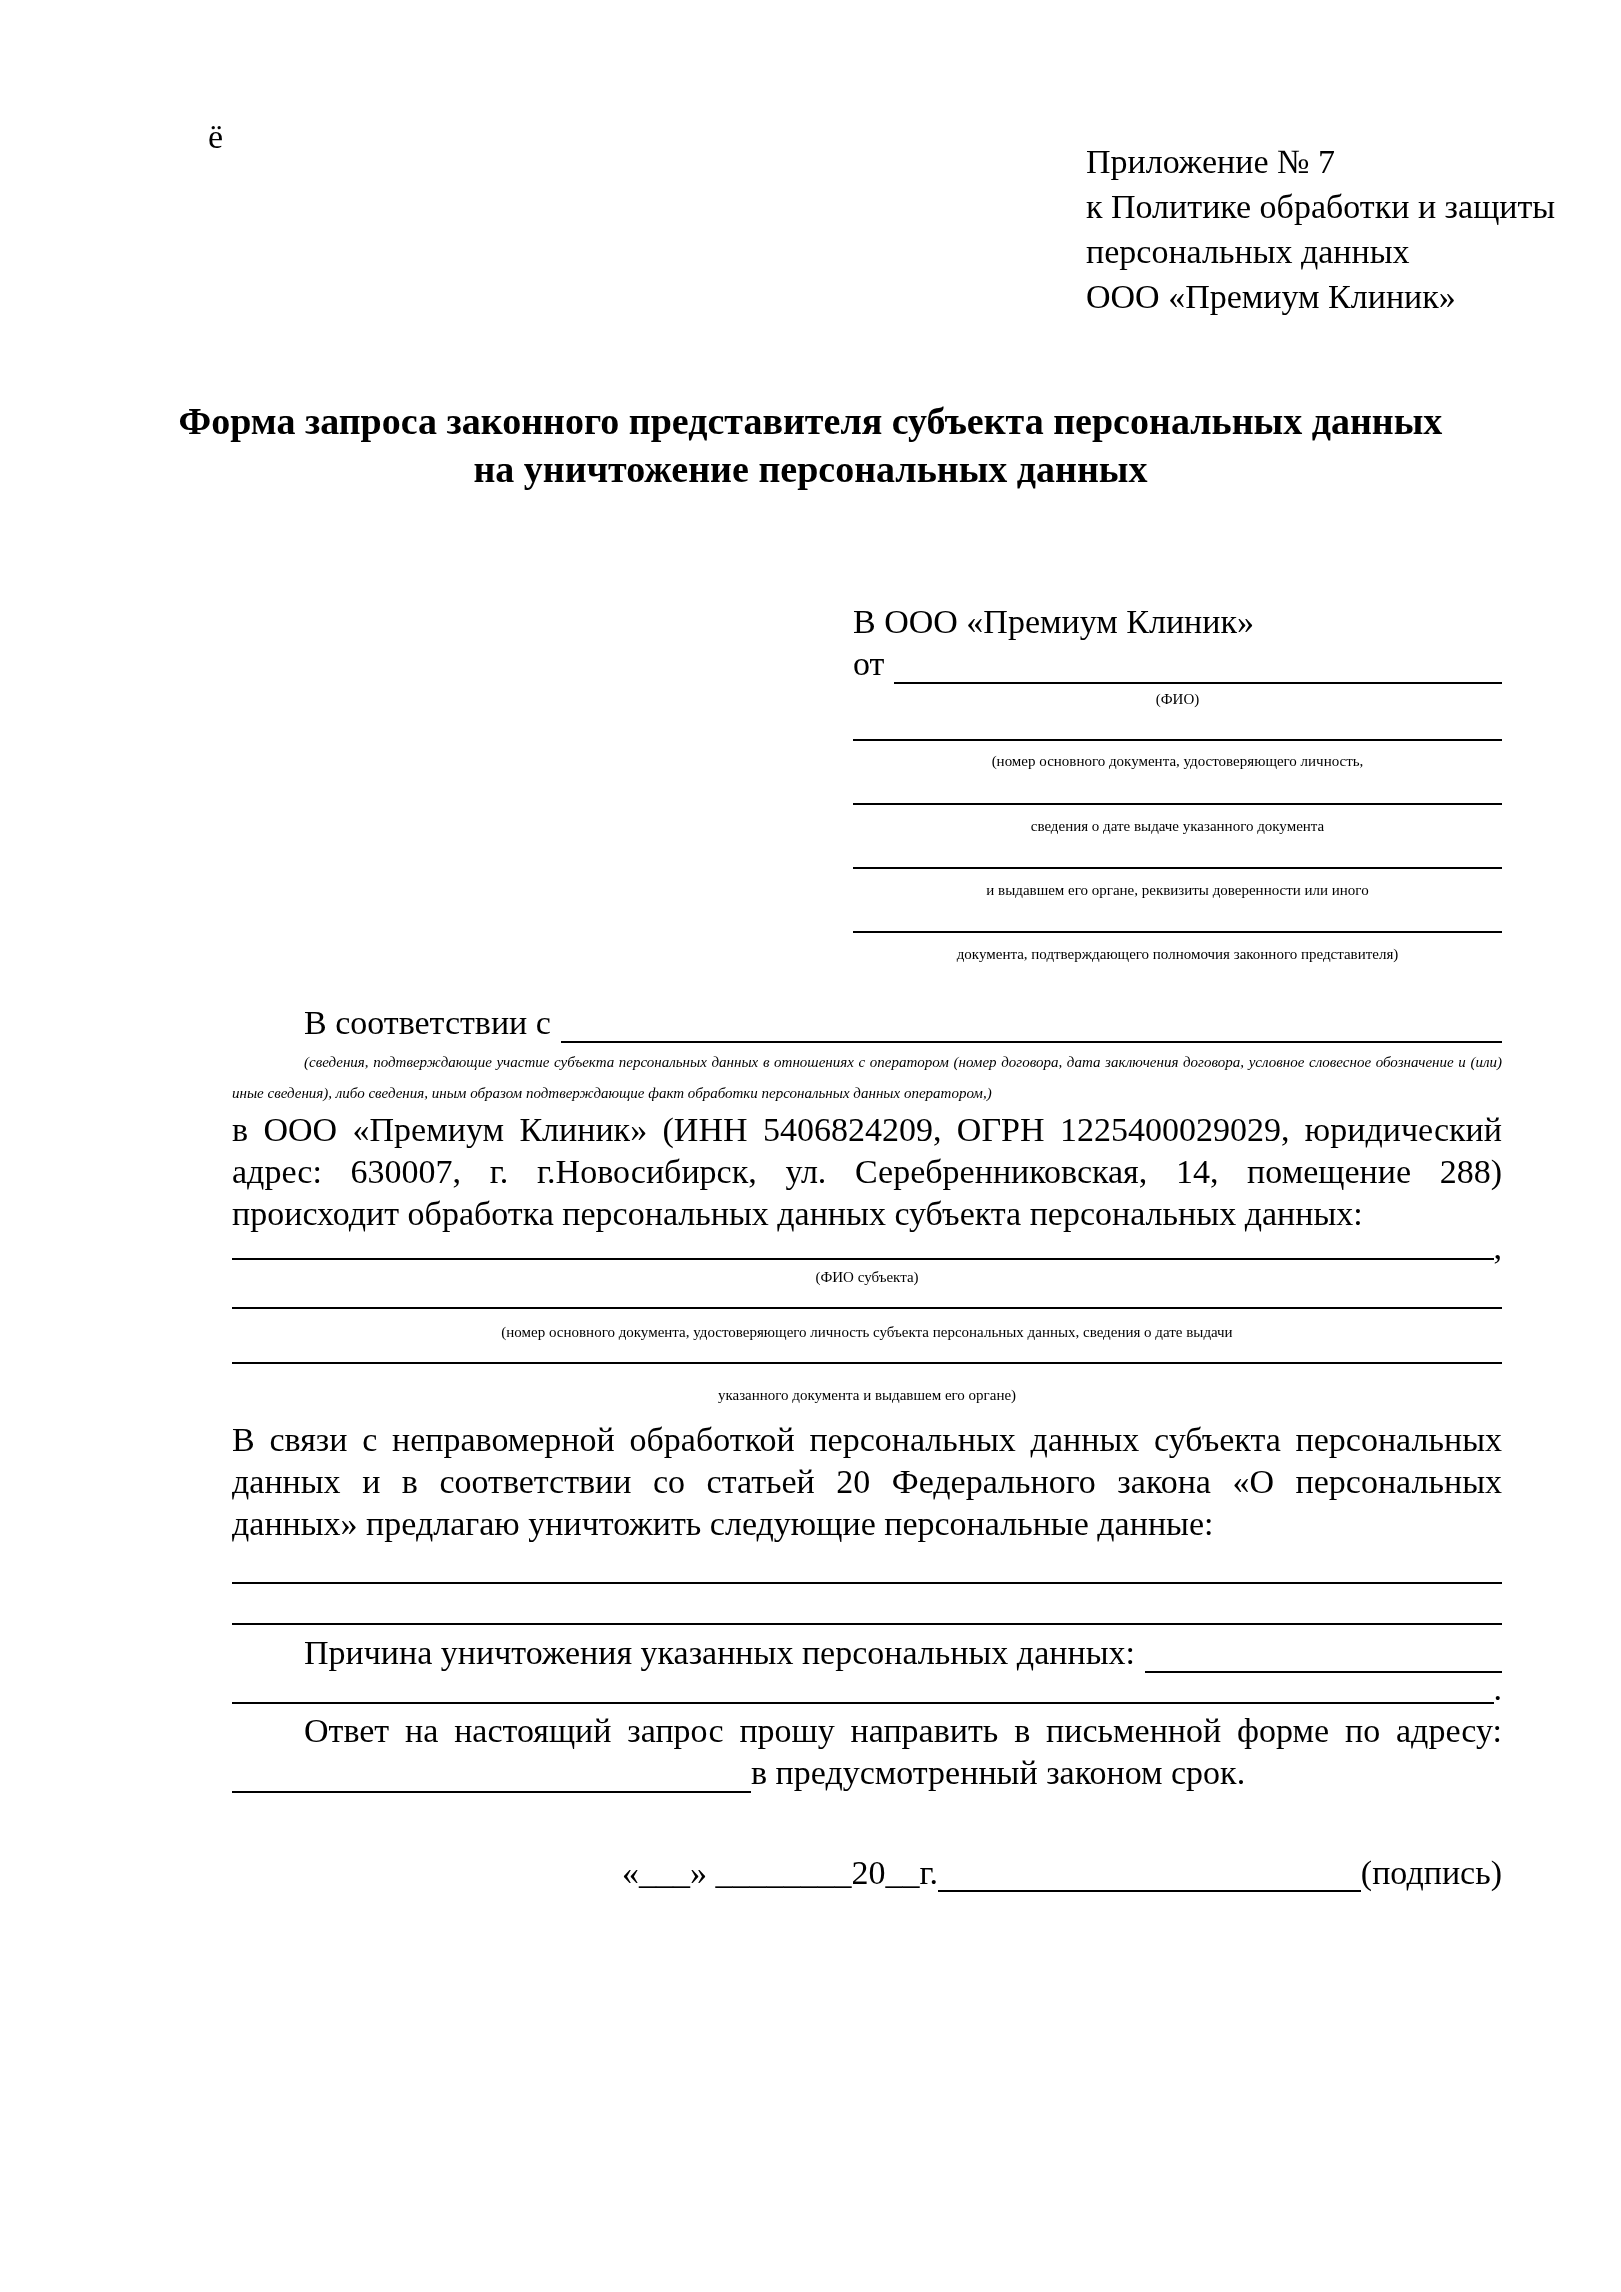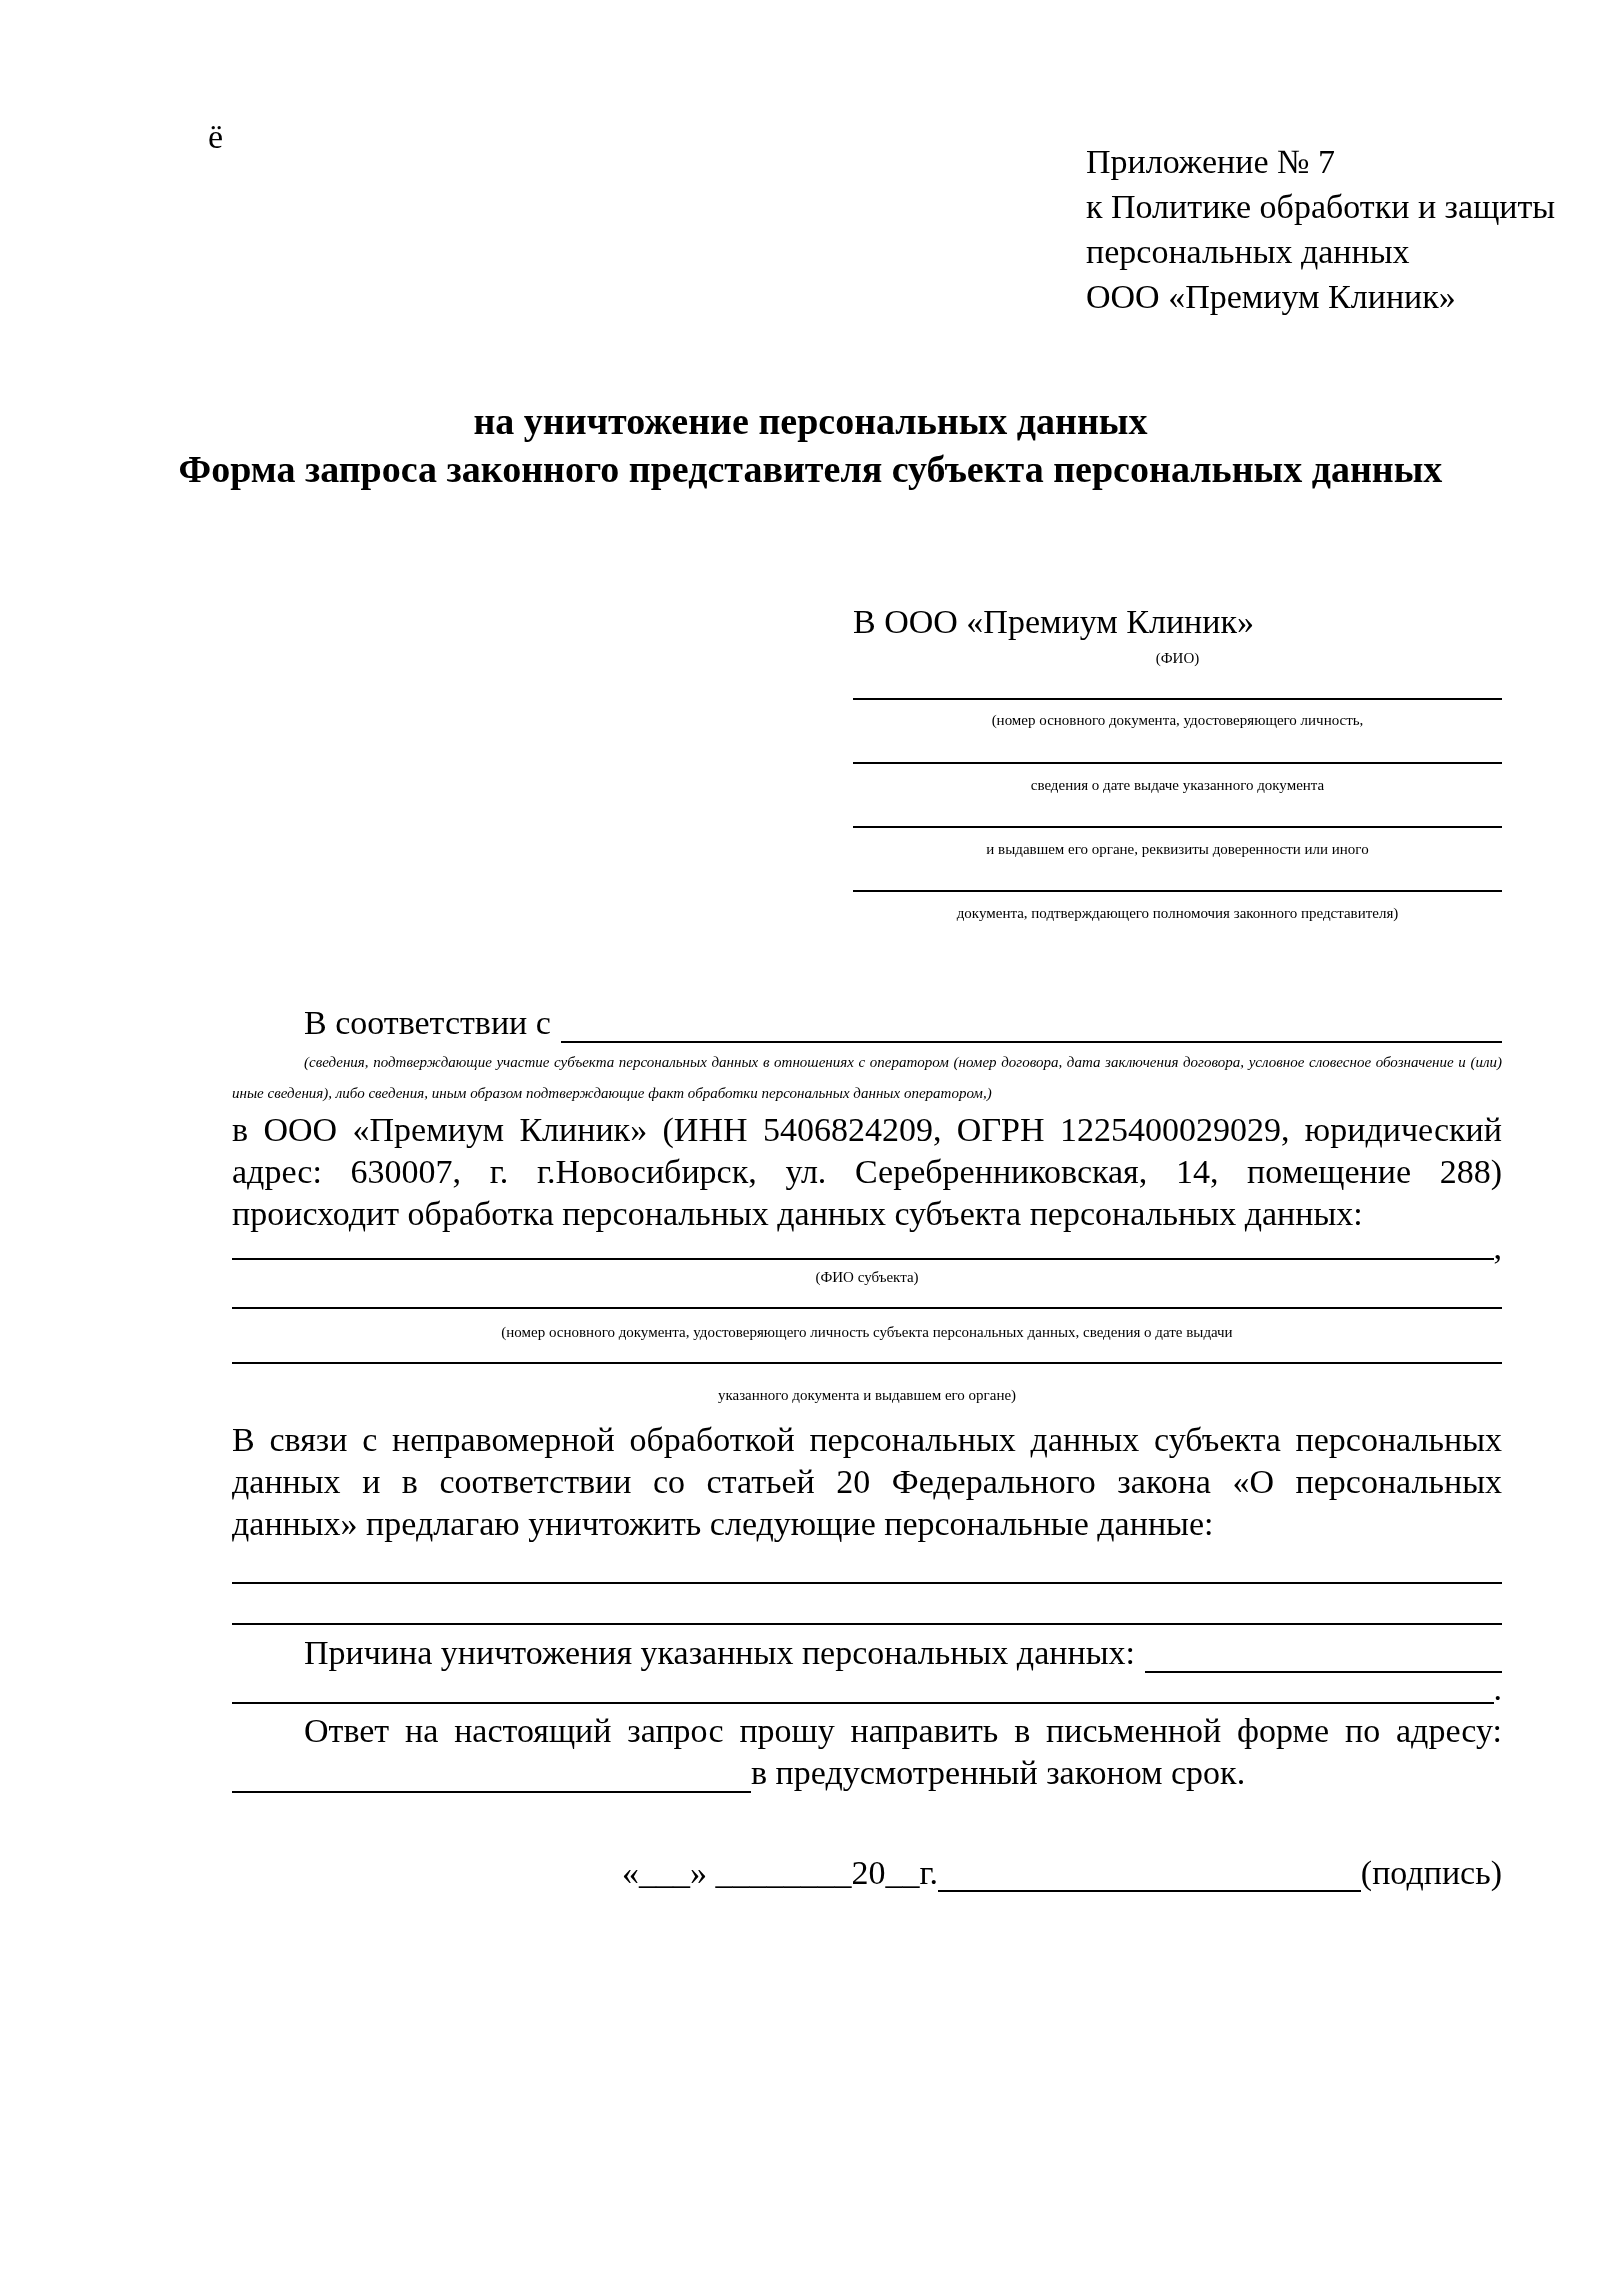--- a/index.html
+++ b/index.html
@@ -63,26 +63,30 @@
   <span class="stray">ё</span>
 
   <div class="appendix">
     <div>Приложение № 7</div>
     <div>к Политике обработки и защиты</div>
     <div>персональных данных</div>
     <div>ООО «Премиум Клиник»</div>
   </div>
 
   <div class="doc-title">
+    <div>Форма запроса законного представителя субъекта персональных данных</div>
     <div>на уничтожение персональных данных</div>
-    <div>Форма запроса законного представителя субъекта персональных данных</div>
   </div>
 
   <div class="addressee">
     <div>В ООО «Премиум Клиник»</div>
+    <div class="row">
+      <span>от</span>
+      <span class="fill"></span>
+    </div>
     <div class="small center">(ФИО)</div>
     <div class="u-row first"></div>
     <div class="small center lbl">(номер основного документа, удостоверяющего личность,</div>
     <div class="u-row"></div>
     <div class="small center lbl">сведения о дате выдаче указанного документа</div>
     <div class="u-row"></div>
     <div class="small center lbl">и выдавшем его органе, реквизиты доверенности или иного</div>
     <div class="u-row"></div>
     <div class="small center lbl">документа, подтверждающего полномочия законного представителя)</div>
   </div>

